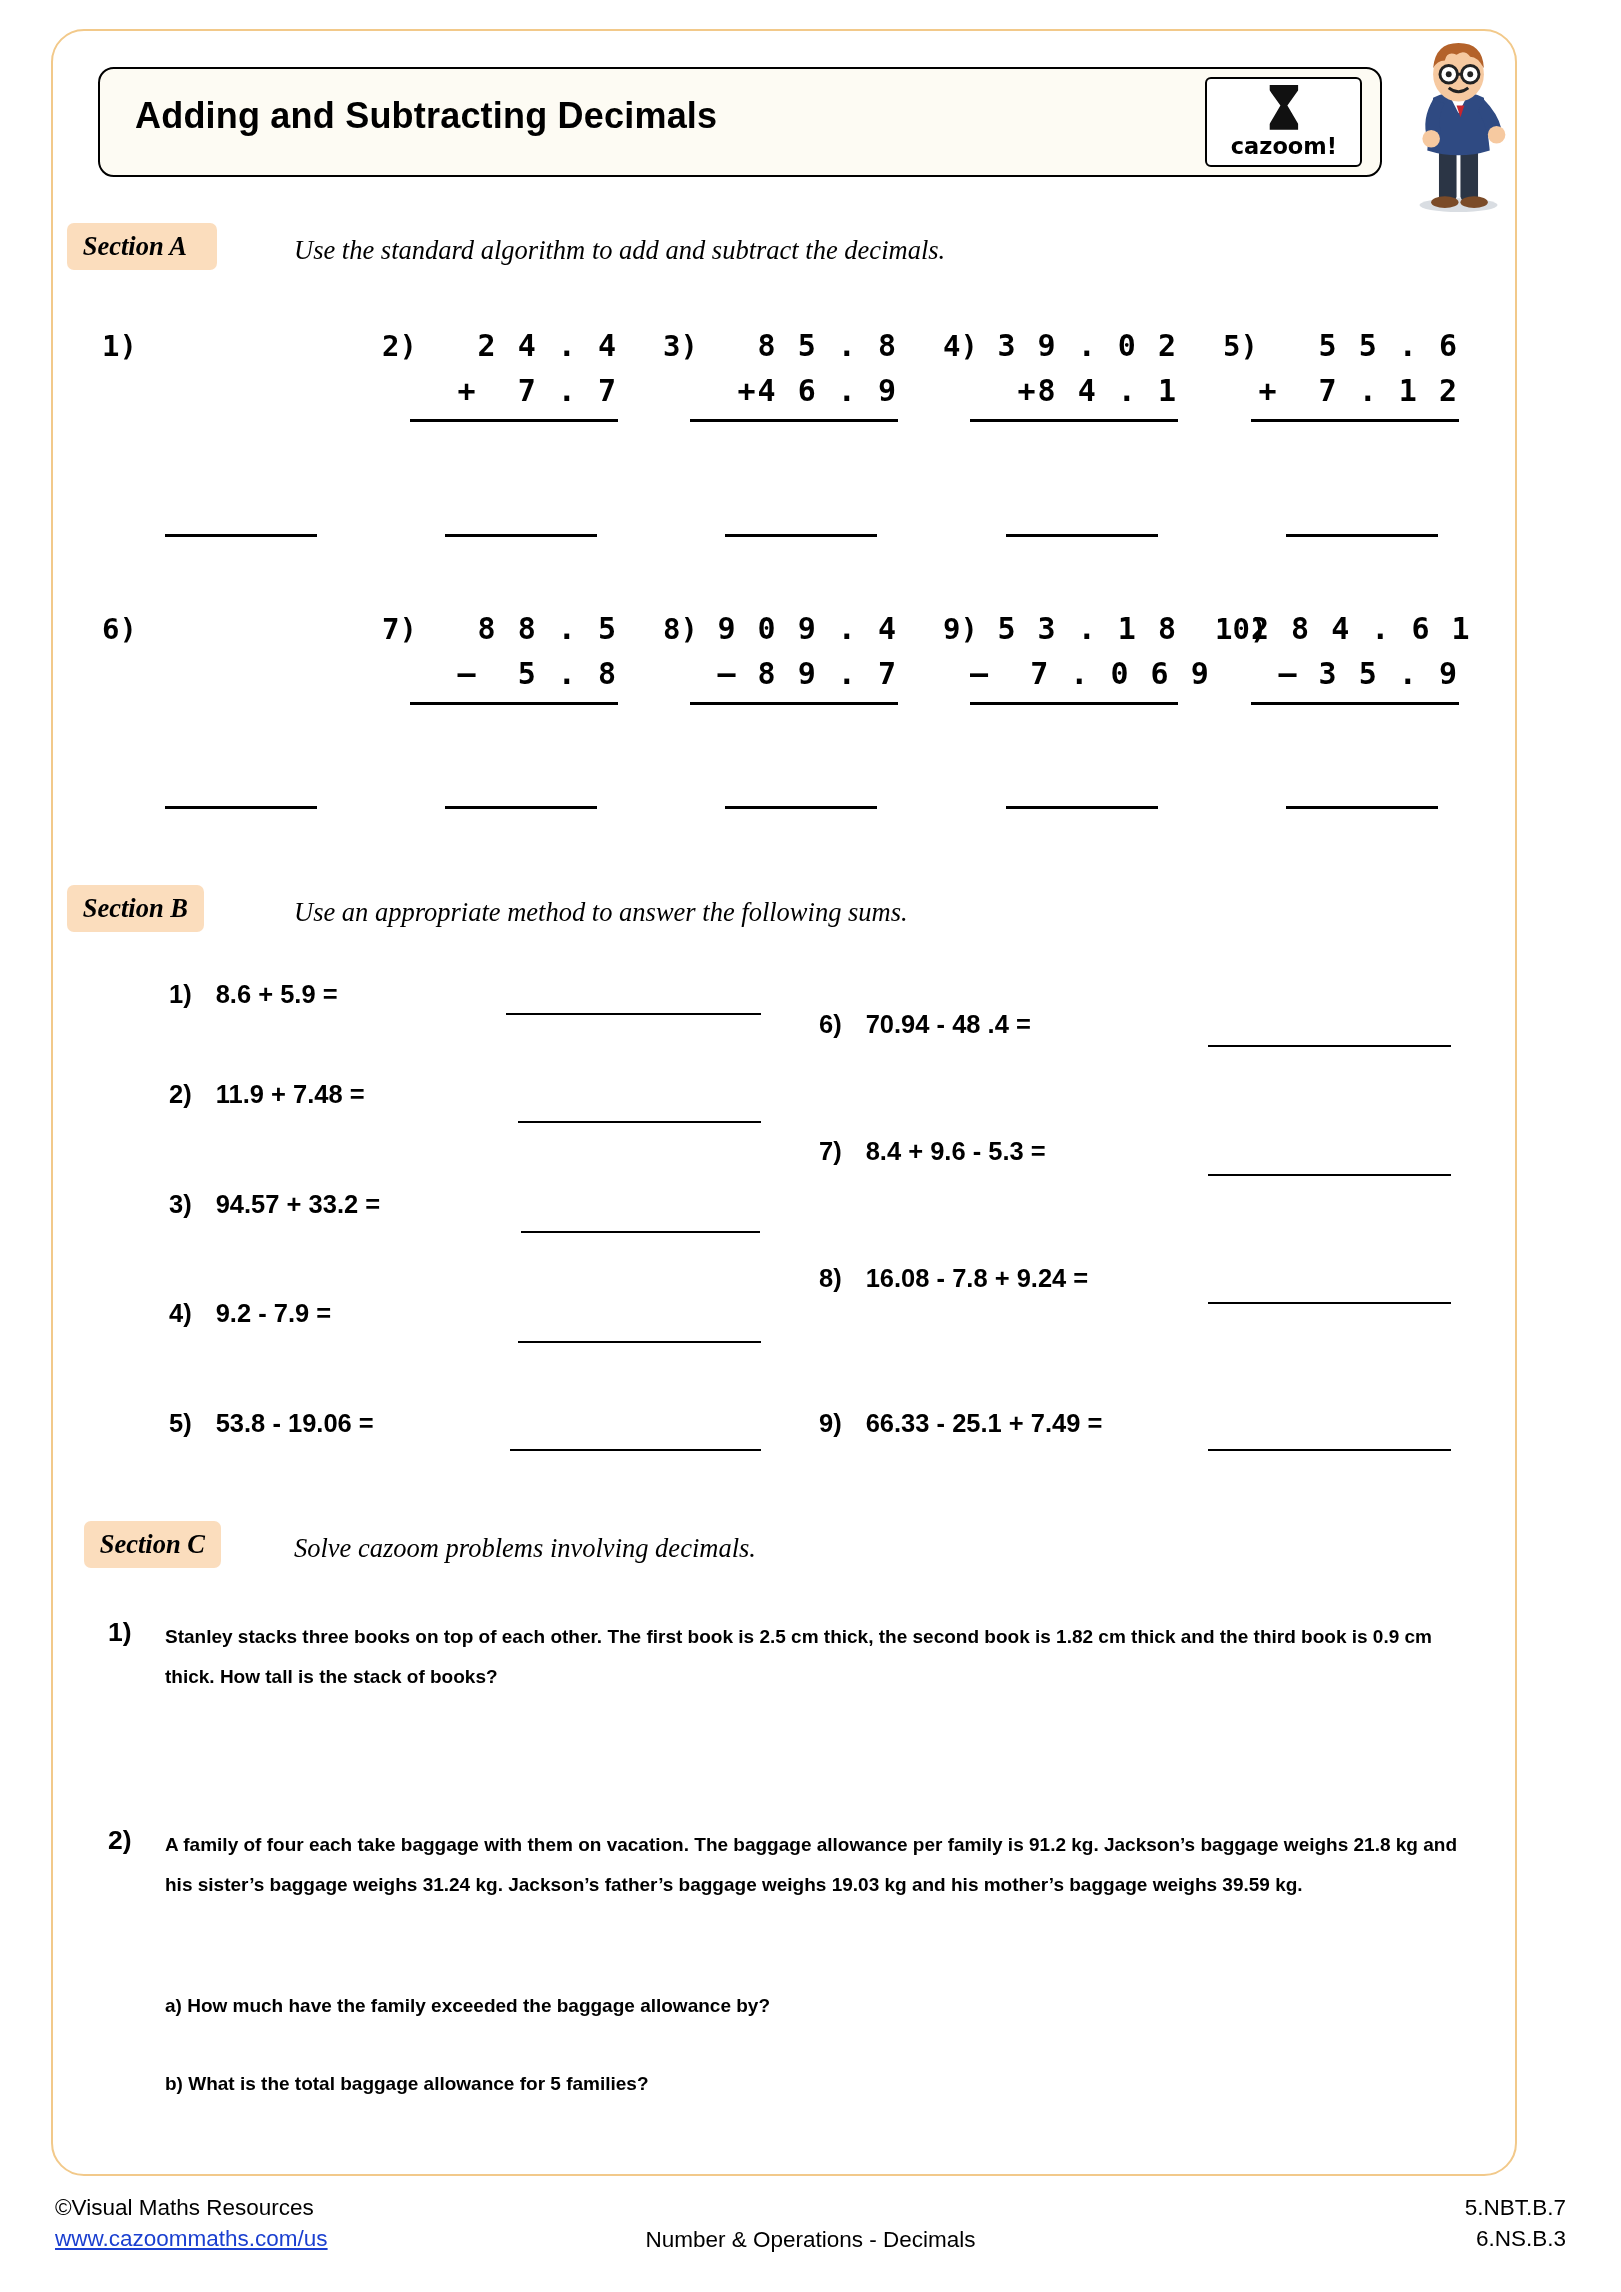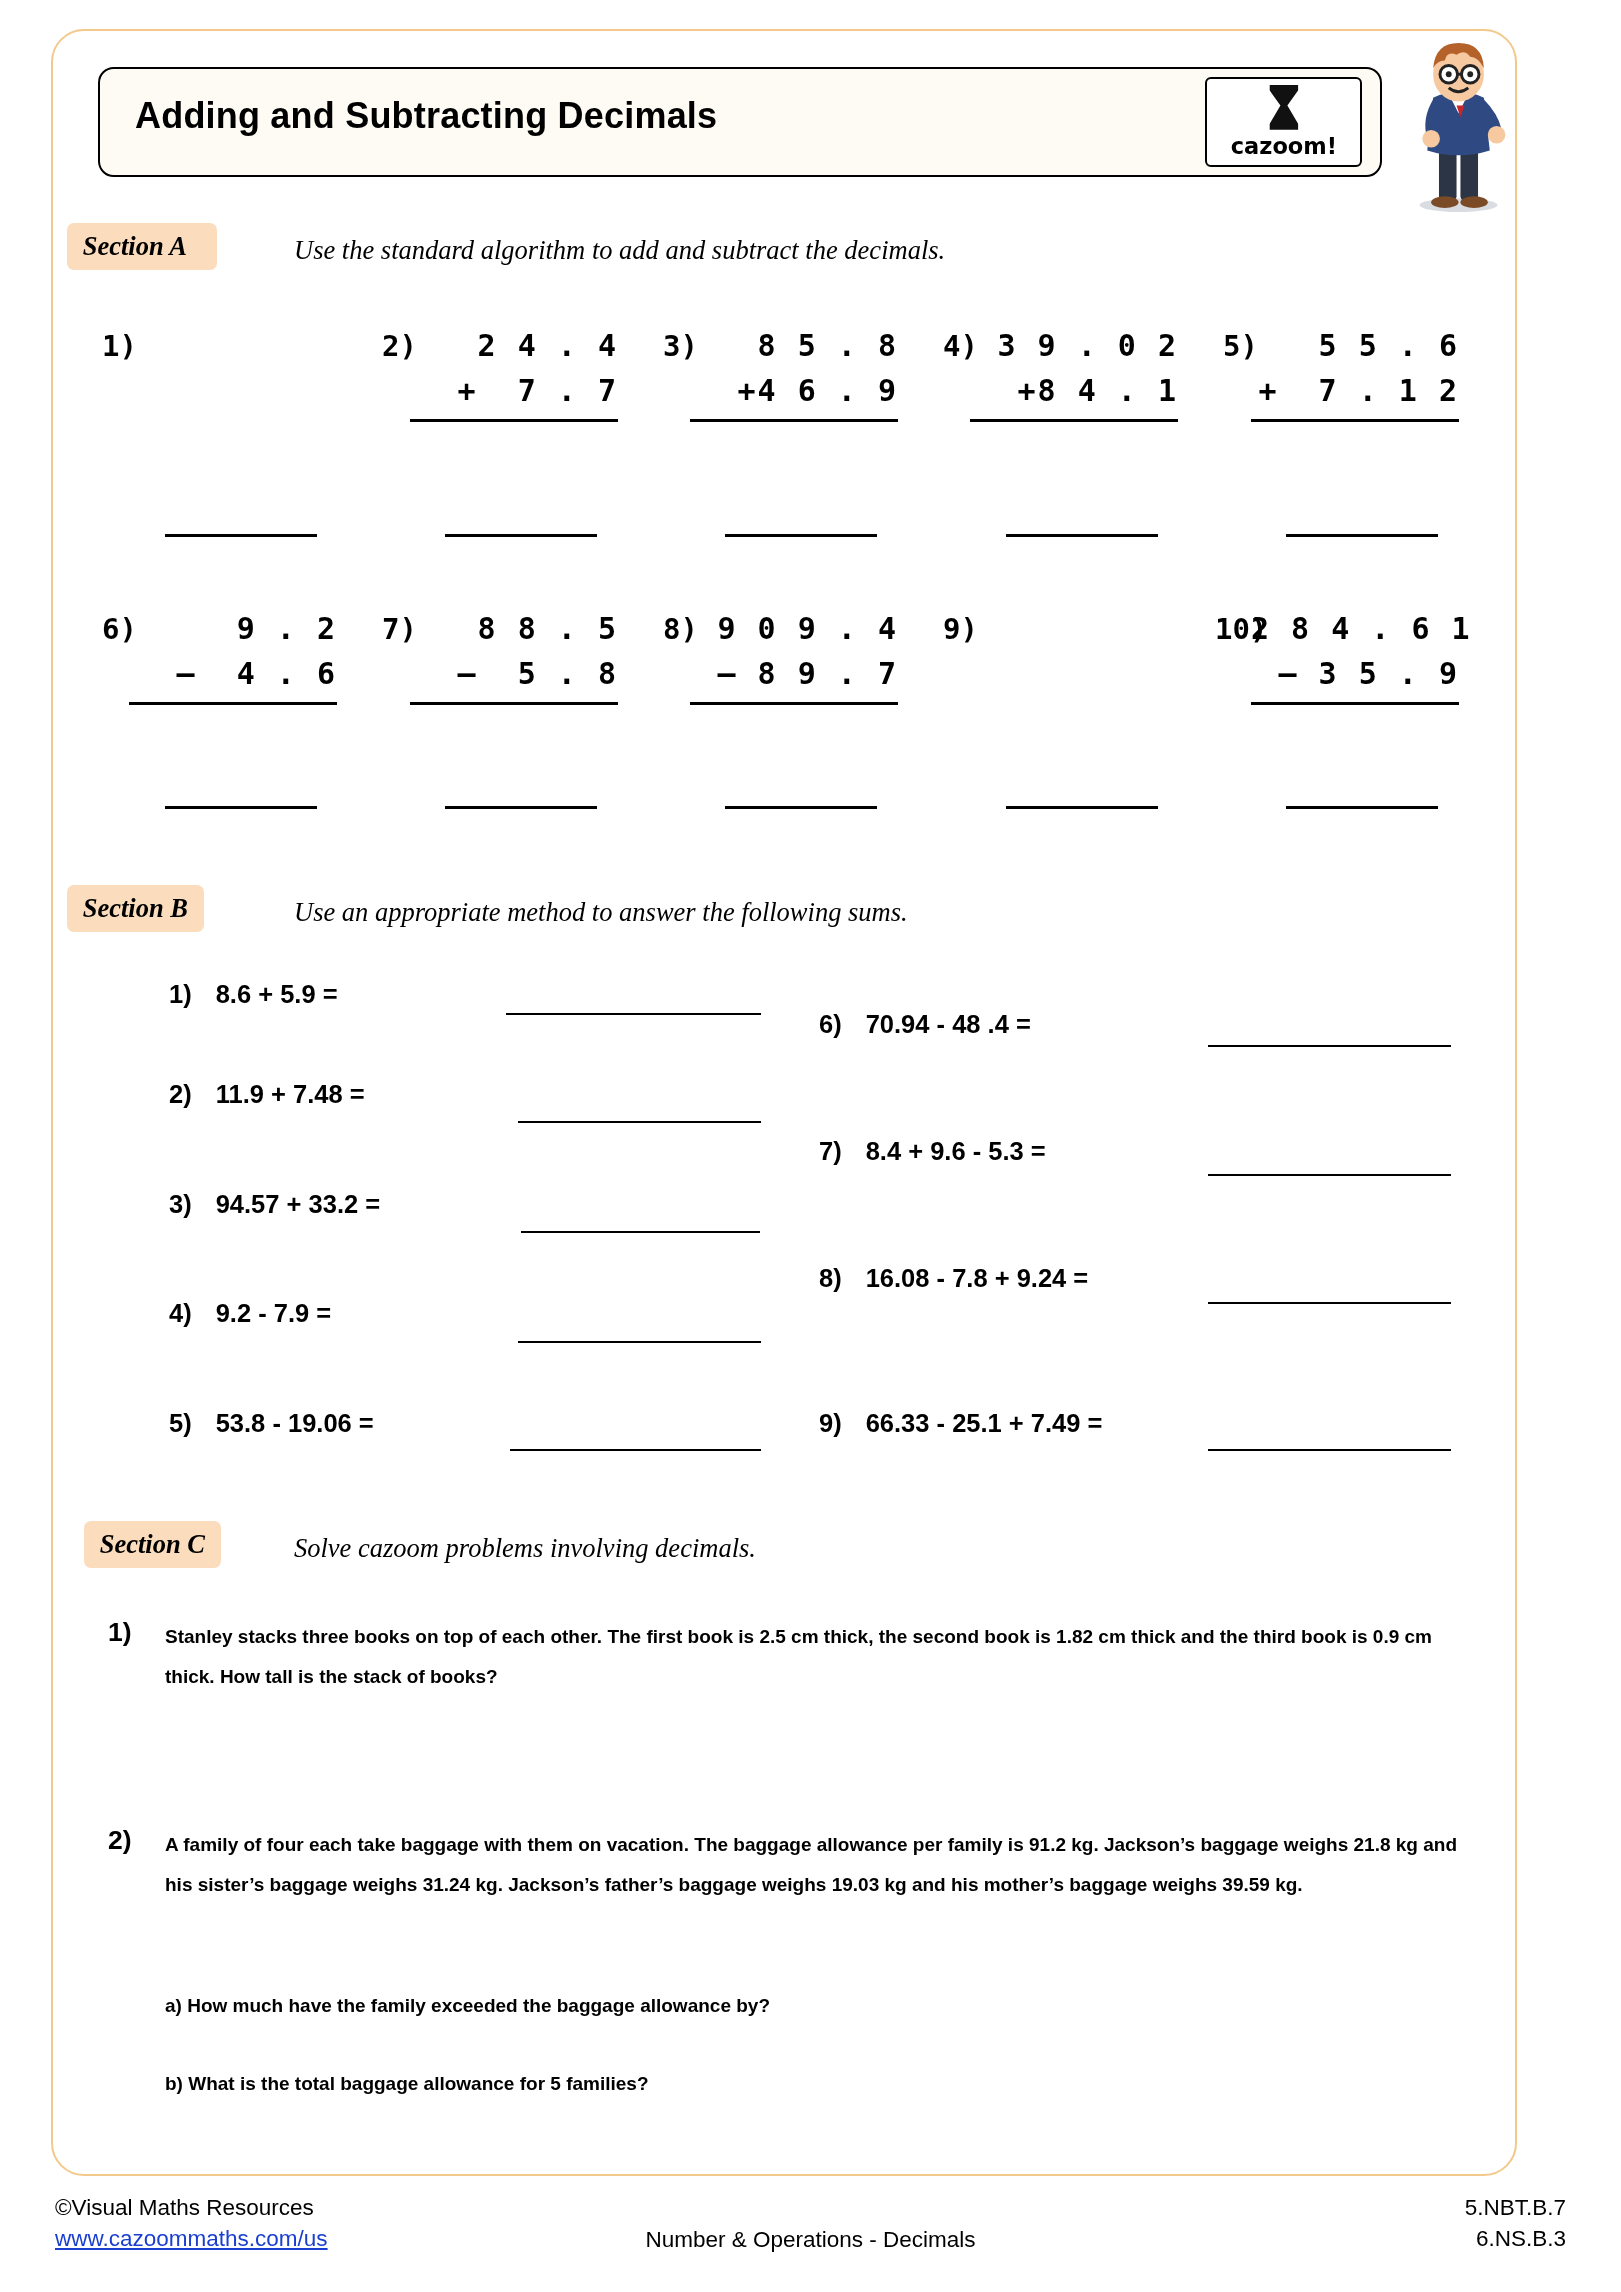--- a/index.html
+++ b/index.html
@@ -287,44 +287,44 @@
 
   <div class="qnum" style="left:1223px; top:329px;">5)</div>
   <div class="sumbox" style="left:1251px; top:323px;">
     <div class="sumline">5 5 . 6</div>
     <div class="sumline">+  7 . 1 2</div>
     <div class="rule"></div>
   </div>
   <div class="rule2" style="left:1286px; top:534px;"></div>
 
   <div class="qnum" style="left:102px; top:612px;">6)</div>
-  <div class="sumbox" style="left:129px; top:606px;">
-    <div class="sumline">9 . 2</div>
-    <div class="sumline">–  4 . 6</div>
-    <div class="rule"></div>
-  </div>
   <div class="rule2" style="left:165px; top:806px;"></div>
 
   <div class="qnum" style="left:382px; top:612px;">7)</div>
   <div class="sumbox" style="left:410px; top:606px;">
     <div class="sumline">8 8 . 5</div>
     <div class="sumline">–  5 . 8</div>
     <div class="rule"></div>
   </div>
   <div class="rule2" style="left:445px; top:806px;"></div>
 
   <div class="qnum" style="left:663px; top:612px;">8)</div>
   <div class="sumbox" style="left:690px; top:606px;">
     <div class="sumline">9 0 9 . 4</div>
     <div class="sumline">– 8 9 . 7</div>
     <div class="rule"></div>
   </div>
   <div class="rule2" style="left:725px; top:806px;"></div>
 
   <div class="qnum" style="left:943px; top:612px;">9)</div>
+  <div class="sumbox" style="left:970px; top:606px;">
+    <div class="sumline">5 3 . 1 8</div>
+    <div class="sumline">–  7 . 0 6 9</div>
+    <div class="rule"></div>
+  </div>
   <div class="rule2" style="left:1006px; top:806px;"></div>
 
   <div class="qnum" style="left:1215px; top:612px;">10)</div>
   <div class="sumbox" style="left:1251px; top:606px;">
     <div class="sumline">2 8 4 . 6 1</div>
     <div class="sumline">– 3 5 . 9</div>
     <div class="rule"></div>
   </div>
   <div class="rule2" style="left:1286px; top:806px;"></div>
 

